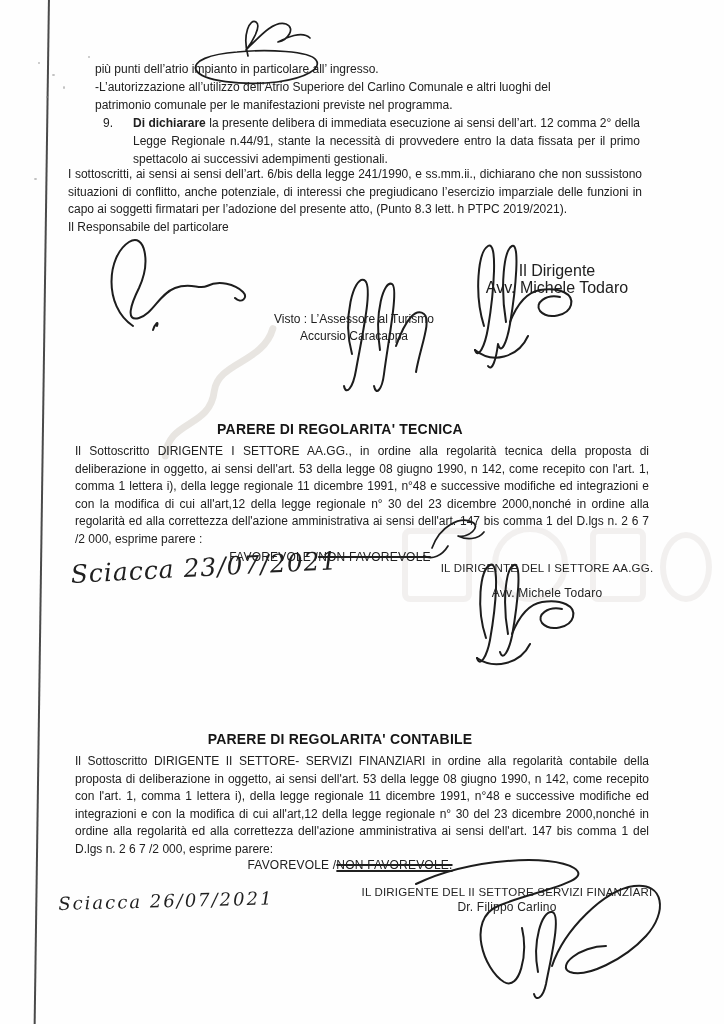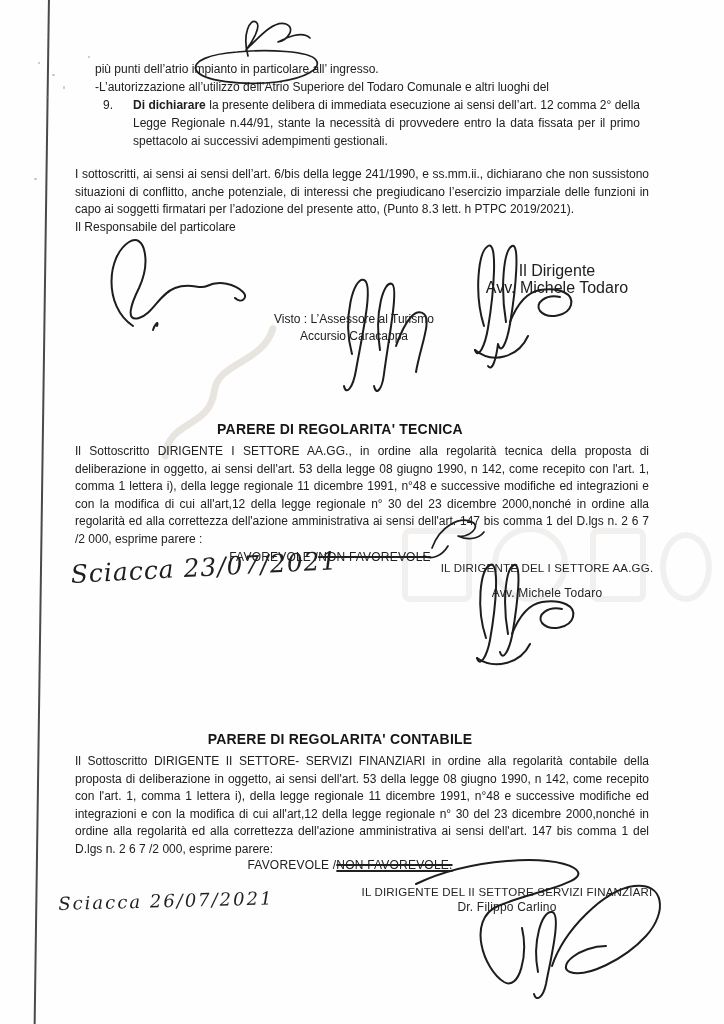--- a/index.html
+++ b/index.html
@@ -16,21 +16,21 @@
     background:#4a4a4a; transform:rotate(0.8deg); transform-origin:top left; }
   .speck { position:absolute; background:#8a8a8a; border-radius:50%; opacity:.55; }
 
   
   .intro { left:95px; top:60px; width:545px; }
   .intro-line { font-size:12px; line-height:18px; }
   .item9 { display:flex; margin-top:0px; }
   .item9-num { width:20px; margin-left:8px; flex:0 0 auto; font-size:12px; line-height:18px; }
   .item9-body { width:511px; font-size:12px; line-height:18px; text-align:justify;margin-left:10px; }
 
-  .conflict { left:75px; top:166px; width:574px; }
+  .conflict { left:68px; top:166px; width:574px; }
   .resp-label { margin-top:0.5px; text-align:left; }
 
   .dirigente-top { left:458px; top:262px; width:198px; text-align:center; font-size:16px; line-height:17px; }
   .visto { left:254px; top:311px; width:200px; text-align:center; font-size:12px; line-height:17px; }
 
   .heading { left:75px; width:530px; text-align:center; font-weight:bold;
     font-size:14px; letter-spacing:.2px; color:#161616; }
   .heading-tecnica { top:421px; }
   .heading-contabile { top:731px; }
 
@@ -81,21 +81,22 @@
 
   <div class="wm-ghost">
     <div class="g" style="left:4px;top:12px;width:58px;height:62px;border-radius:8px;"></div>
     <div class="g" style="left:94px;top:10px;width:64px;height:64px;border-radius:50%;"></div>
     <div class="g" style="left:192px;top:12px;width:44px;height:62px;border-radius:8px;"></div>
     <div class="g" style="left:262px;top:16px;width:40px;height:58px;border-radius:50%;"></div>
   </div>
 
   <div class="abs intro">
     <div class="intro-line">più punti dell’atrio impianto in particolare all’ ingresso.</div>
-    <div class="intro-line">-L’autorizzazione all’utilizzo dell’Atrio Superiore del Todaro Comunale e altri luoghi del</div>
+    <div class="intro-line">-L’autorizzazione all’utilizzo dell’Atrio Superiore del Carlino Comunale e altri luoghi del</div>
+    <div class="intro-line">patrimonio comunale per le manifestazioni previste nel programma.</div>
     <div class="item9">
       <div class="item9-num">9.</div>
       <div class="item9-body"><b>Di dichiarare</b><span> la presente delibera di immediata esecuzione ai sensi dell’art. 12 comma 2° della Legge Regionale n.44/91, stante la necessità di provvedere entro la data fissata per il primo spettacolo ai successivi adempimenti gestionali.</span></div>
     </div>
   </div>
 
   <svg class="sig thin" style="left:182px;top:14px;" width="155" height="74" viewBox="0 0 155 74">
     <path d="M14,56 C20,67 60,72 95,68 C125,64 140,54 134,46 C128,37 85,35 55,38 C28,40 10,47 14,56"></path>
     <path d="M66,42 C60,20 68,4 74,8 C80,12 70,28 64,36 M64,36 C78,22 92,6 104,10 C114,14 106,26 96,28 C104,24 120,16 128,24"></path>
   </svg>

